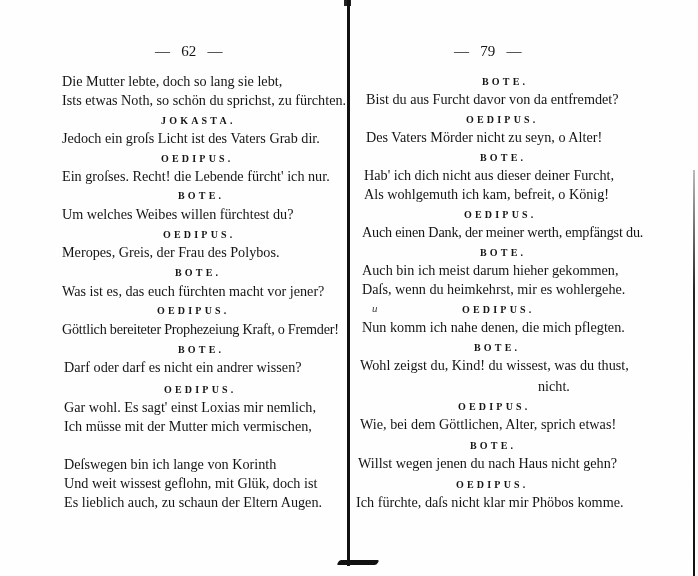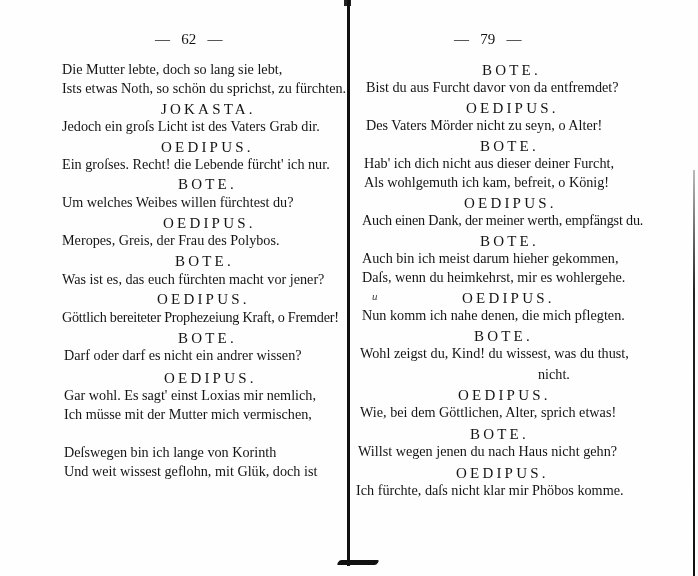--- a/index.html
+++ b/index.html
@@ -5,31 +5,31 @@
   html, body { margin:0; padding:0; background:#ffffff; }
   body { width:698px; height:576px; position:relative; overflow:hidden;
          font-family:"DejaVu Serif","Liberation Serif",serif; color:#141414; }
   .spread { position:absolute; left:0; top:0; width:698px; height:576px; background:#fefefe; }
   .gutter { position:absolute; left:347px; top:0; width:3px; height:566px; background:#111; }
   .gutter-foot { position:absolute; left:338px; top:560px; width:40px; height:5px; background:#111;
                  transform:skewX(-30deg); border-radius:2px; }
   .gutter-top { position:absolute; left:344px; top:0; width:7px; height:6px; background:#222; }
   .right-edge { position:absolute; left:693px; top:170px; width:2px; height:406px;
                 background:linear-gradient(#bbb,#222 30%,#111); }
-  .page { position:absolute; top:0; height:488px; }
+  .page { position:absolute; top:12px; height:488px; }
   .page.left { left:0; width:345px; }
   .page.right { left:352px; width:340px; }
   .pagenum { position:absolute; top:31px; font-family:"Liberation Serif",serif; font-size:15px;
              letter-spacing:0; white-space:pre; }
   .page.left .pagenum { left:155px; }
   .page.right .pagenum { left:102px; }
   .line { position:absolute; white-space:nowrap; font-family:"Liberation Serif",serif;
           font-size:14.2px; line-height:16px; }
   .speaker { position:absolute; white-space:nowrap; font-family:"Liberation Serif",serif;
-             font-size:15px; font-weight:normal; letter-spacing:3.2px; line-height:12px; }
+             font-size:10px; font-weight:bold; letter-spacing:3.2px; line-height:12px; }
   .annot { position:absolute; font-family:"Liberation Serif",serif; font-style:italic;
            font-size:11px; color:#444; }
 </style>
 </head>
 <body>
 
 <div class="spread">
   <div class="gutter-top"></div>
   <div class="gutter"></div>
   <div class="gutter-foot"></div>
@@ -52,20 +52,21 @@
     <div class="line" style="left:62px;top:271px">Was ist es, das euch fürchten macht vor jener?</div>
     <div class="speaker" style="left:157px;top:293px">OEDIPUS.</div>
     <div class="line" style="left:62px;top:309px;letter-spacing:-0.25px">Göttlich bereiteter Prophezeiung Kraft, o Fremder!</div>
     <div class="speaker" style="left:178px;top:332px">BOTE.</div>
     <div class="line" style="left:64px;top:347px">Darf oder darf es nicht ein andrer wissen?</div>
     <div class="speaker" style="left:164px;top:372px">OEDIPUS.</div>
     <div class="line" style="left:64px;top:387px">Gar wohl.  Es sagt' einst Loxias mir nemlich,</div>
     <div class="line" style="left:64px;top:406px">Ich müsse mit der Mutter mich vermischen,</div>
     <div class="line" style="left:64px;top:444px">Deſswegen bin ich lange von Korinth</div>
     <div class="line" style="left:64px;top:463px">Und weit wissest geflohn, mit Glük, doch ist</div>
+    <div class="line" style="left:64px;top:482px">Es lieblich auch, zu schaun der Eltern Augen.</div>
   </div>
 
   <div class="page right">
     <div class="pagenum">—   79   —</div>
 
     <div class="speaker" style="left:130px;top:64px">BOTE.</div>
     <div class="line" style="left:14px;top:79px">Bist du aus Furcht davor von da entfremdet?</div>
     <div class="speaker" style="left:114px;top:102px">OEDIPUS.</div>
     <div class="line" style="left:14px;top:117px">Des Vaters Mörder nicht zu seyn, o Alter!</div>
     <div class="speaker" style="left:128px;top:140px">BOTE.</div>

